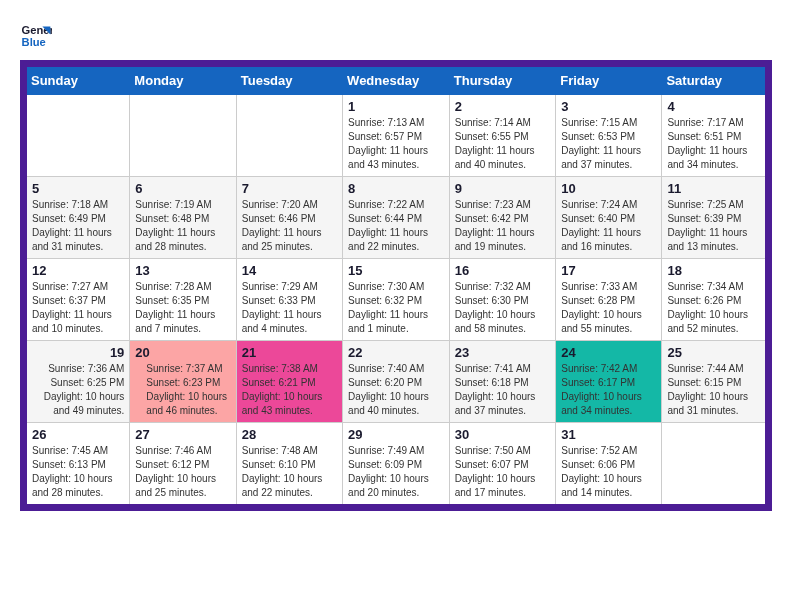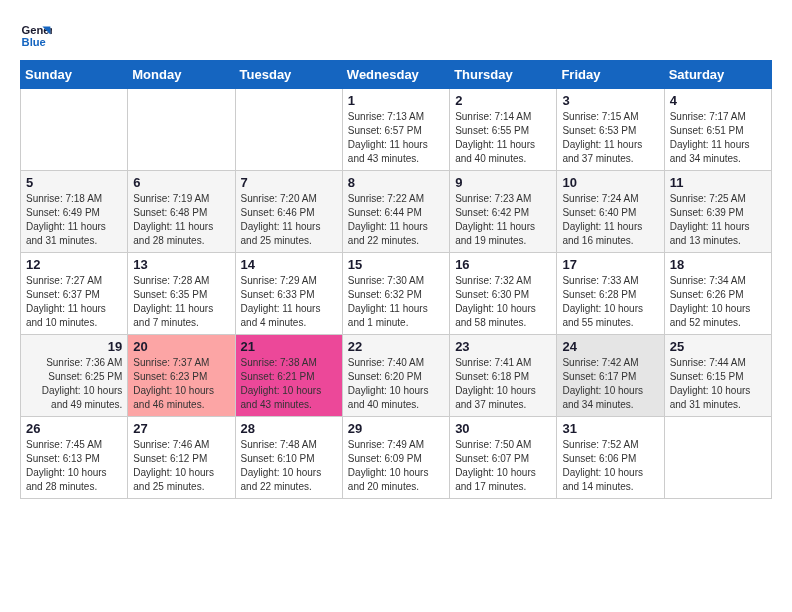--- a/index.html
+++ b/index.html
@@ -34,21 +34,21 @@
       color: #1a1a2e;
     }
     .subtitle {
       font-size: 15px;
       color: #333;
       font-weight: normal;
     }
     .calendar {
       width: 100%;
       border-collapse: collapse;
-      border: 1px solid #4c1d95;
+      border: 7px solid #4c1d95;
     }
     .calendar th {
       background-color: #1565c0;
       color: #fff;
       font-size: 13px;
       font-weight: bold;
       padding: 6px 4px;
       text-align: left;
       border: 1px solid #1565c0;
     }
@@ -232,21 +232,21 @@
       </tr>
       <tr>
         <td style="background: rgb(245, 245, 245); text-align: right;">
           <span class="day-number">19</span>
           <div class="day-info" style="white-space: pre-line;">Sunrise: 7:36 AM
 Sunset: 6:25 PM
 Daylight: 10 hours and 49 minutes.</div>
         </td>
         <td style="background: #fca5a5;">
           <span class="day-number">20</span>
-          <div class="day-info" style="white-space: pre-line;">Sunrise: 7:37 AM
+          <div class="day-info" style="white-space: pre-line; margin-left: 11px;">Sunrise: 7:37 AM
 Sunset: 6:23 PM
 Daylight: 10 hours and 46 minutes.</div>
         </td>
         <td style="background: #ec4899;">
           <span class="day-number">21</span>
           <div class="day-info" style="white-space: pre-line;">Sunrise: 7:38 AM
 Sunset: 6:21 PM
 Daylight: 10 hours and 43 minutes.</div>
         </td>
         <td style="background: rgb(245, 245, 245); margin-top: 48px;">
@@ -254,21 +254,21 @@
           <div class="day-info" style="white-space: pre-line;">Sunrise: 7:40 AM
 Sunset: 6:20 PM
 Daylight: 10 hours and 40 minutes.</div>
         </td>
         <td style="background: rgb(245, 245, 245);">
           <span class="day-number">23</span>
           <div class="day-info" style="white-space: pre-line;">Sunrise: 7:41 AM
 Sunset: 6:18 PM
 Daylight: 10 hours and 37 minutes.</div>
         </td>
-        <td style="background: #e5e5e5;">
+        <td style="background: #14b8a6;">
           <span class="day-number">24</span>
           <div class="day-info" style="white-space: pre-line;">Sunrise: 7:42 AM
 Sunset: 6:17 PM
 Daylight: 10 hours and 34 minutes.</div>
         </td>
         <td style="background: rgb(245, 245, 245);">
           <span class="day-number">25</span>
           <div class="day-info" style="white-space: pre-line;">Sunrise: 7:44 AM
 Sunset: 6:15 PM
 Daylight: 10 hours and 31 minutes.</div>

